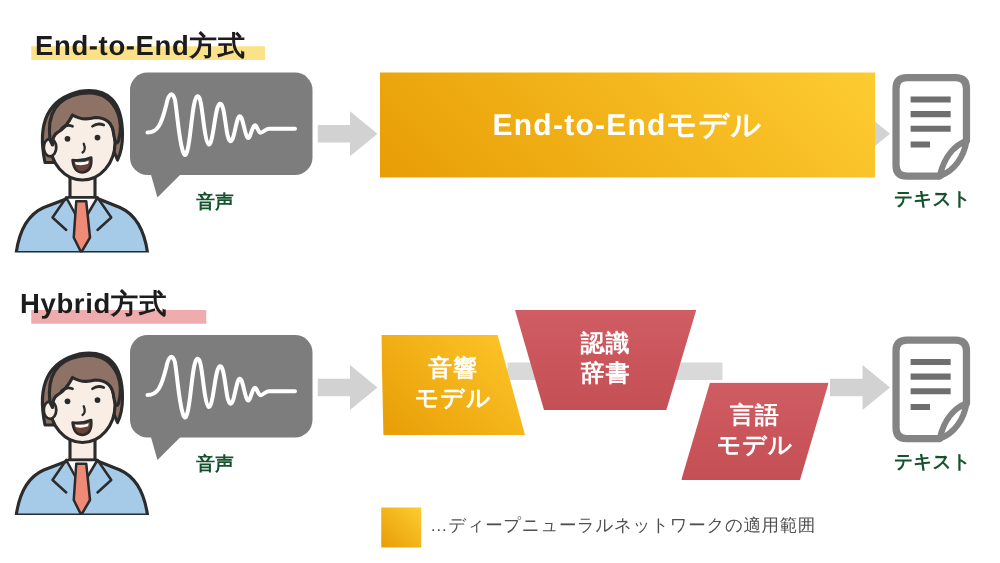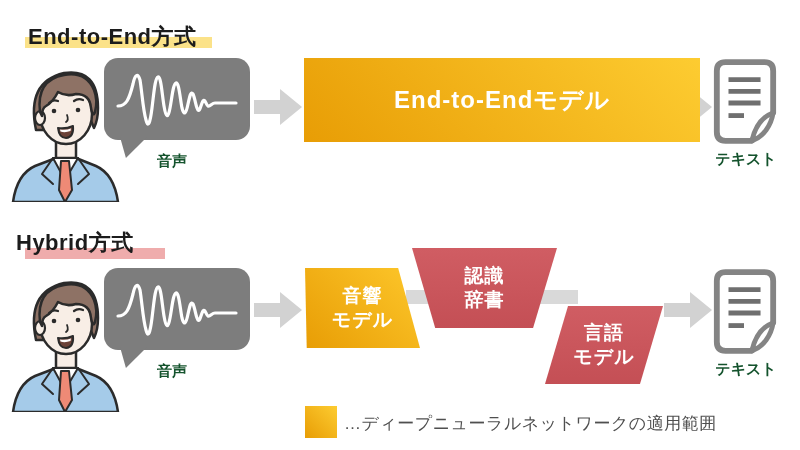--- a/index.html
+++ b/index.html
@@ -53,21 +53,21 @@
 
   .band { position:absolute; background:#d9d9d9; z-index:1; }
 
   .doc { position:absolute; z-index:2; }
 
   .legend-swatch {
     position:absolute; left:305px; top:406px; width:32px; height:32px;
     background:linear-gradient(45deg, #e89d05, #fdcc31); z-index:2;
   }
   .legend-text {
-    position:absolute; left:344px; top:412px; font-size:17px;
+    position:absolute; left:344px; top:412px; font-size:14px;
     color:#4f4f4f; letter-spacing:0.5px; z-index:2; white-space:nowrap;
   }
 </style>
 </head>
 <body>
 
 <div class="canvas">
 
   <div class="section-title" style="left:28px; top:2px;margin-top:20px;">End-to-End方式</div>
   <div class="hl hl-yellow" style="left:25px; top:37px; width:187px;"></div>

